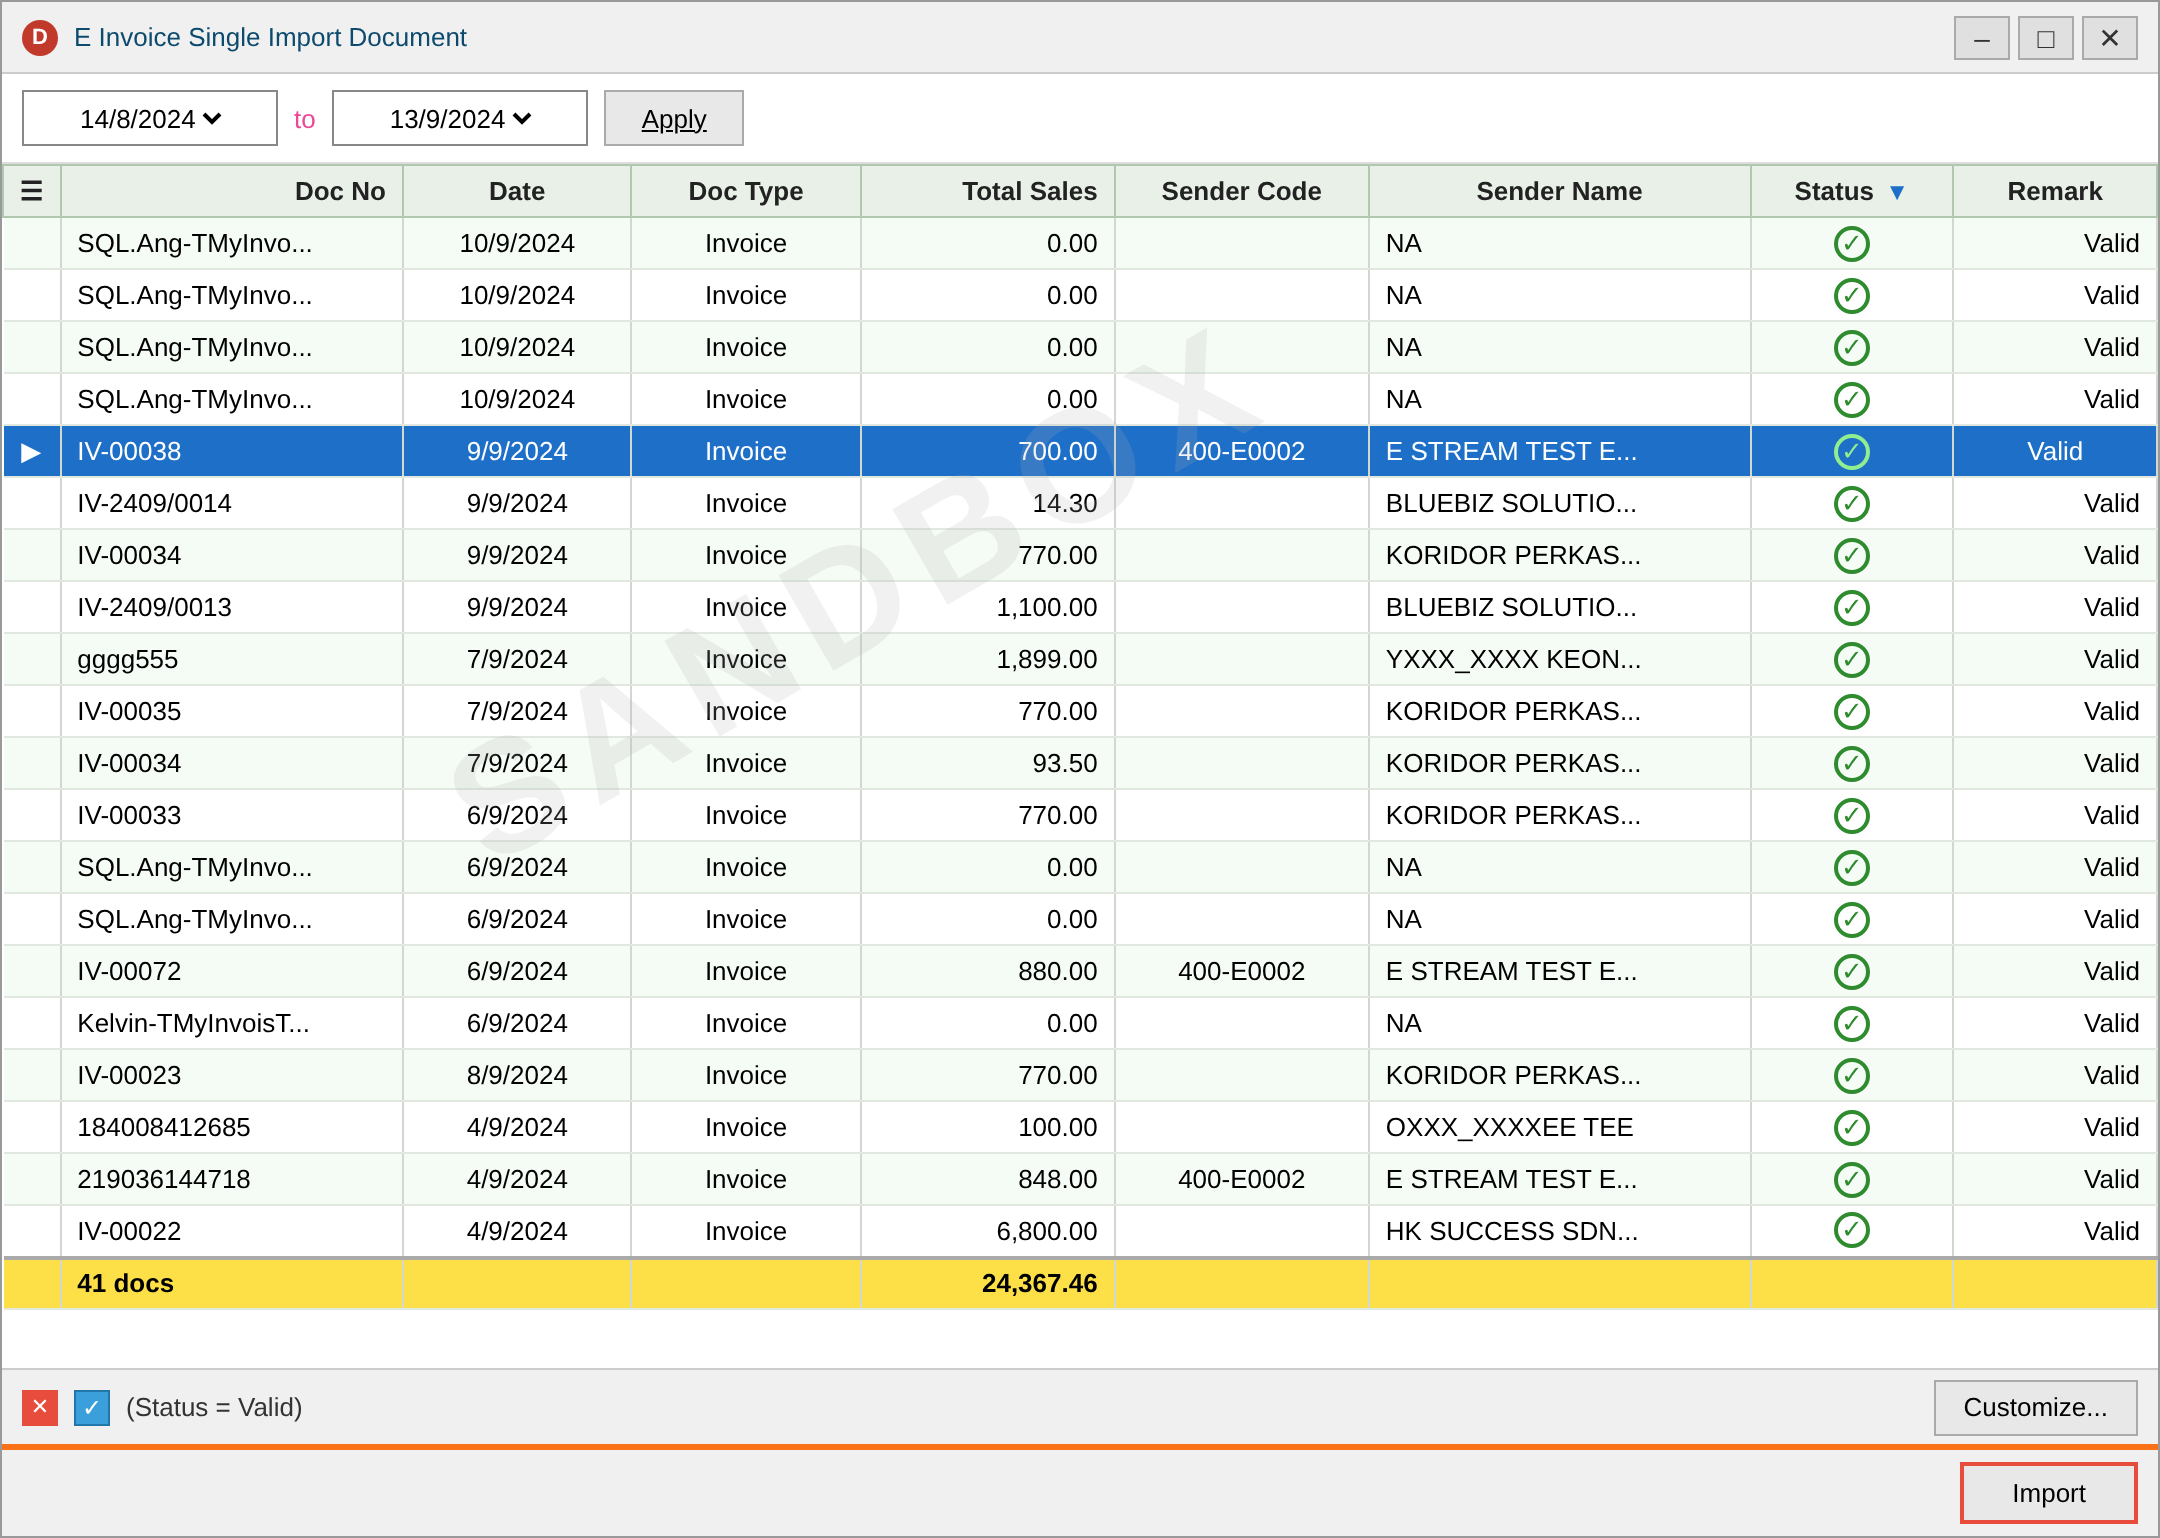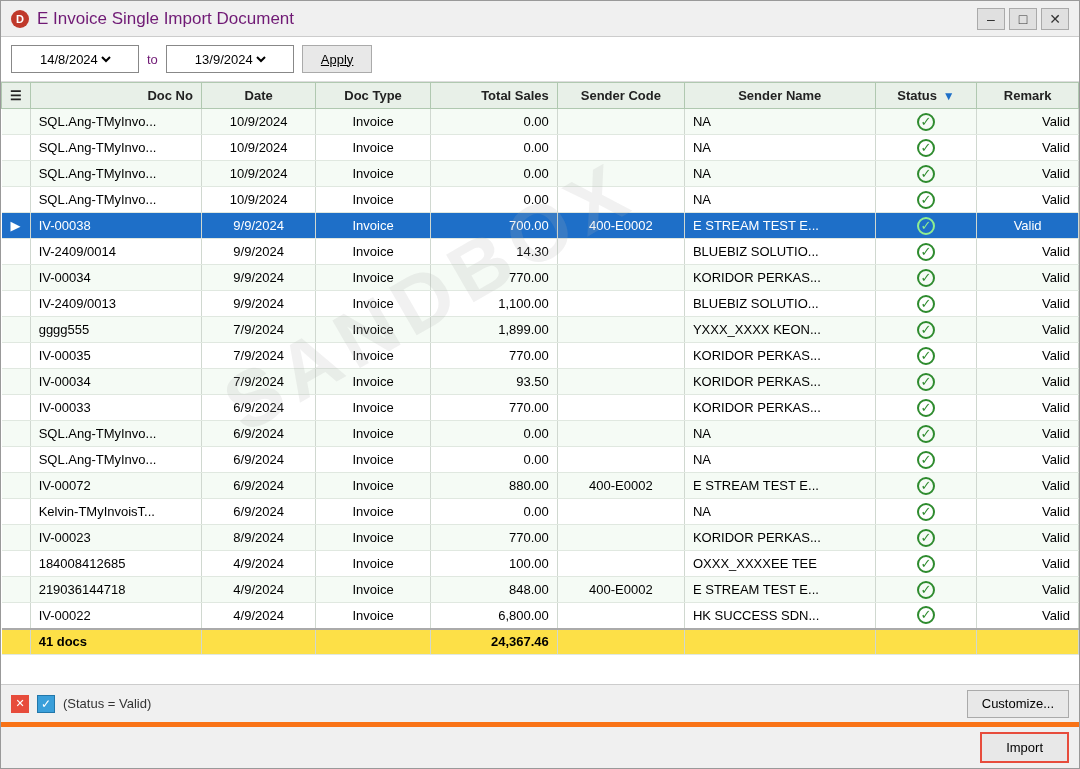--- a/index.html
+++ b/index.html
@@ -1,27 +1,27 @@
 <!DOCTYPE html>
 <html><head>
   <meta charset="utf-8">
   <style>
     * { box-sizing: border-box; margin: 0; padding: 0; font-family: 'Segoe UI', Arial, sans-serif; font-size: 13px; }
     body { background: #f0f0f0; width: 1080px; height: 769px; overflow: hidden; }
     .window { width: 1080px; height: 769px; background: #fff; border: 1px solid #999; display: flex; flex-direction: column; }
     .title-bar { background: #f0f0f0; border-bottom: 1px solid #ccc; padding: 6px 10px; display: flex; align-items: center; justify-content: space-between; height: 36px; }
     .title-bar-left { display: flex; align-items: center; gap: 8px; }
     .title-icon { width: 18px; height: 18px; background: #c0392b; border-radius: 50%; display: flex; align-items: center; justify-content: center; color: white; font-weight: bold; font-size: 11px; }
-    .title-text { font-size: 17px; color: #701a75; }
+    .title-text { font-size: 13px; color: #0c4a6e; }
     .title-controls { display: flex; gap: 4px; }
     .title-btn { width: 28px; height: 22px; background: #e0e0e0; border: 1px solid #aaa; cursor: pointer; display: flex; align-items: center; justify-content: center; font-size: 14px; color: #333; }
     .toolbar { padding: 8px 10px; display: flex; align-items: center; gap: 8px; border-bottom: 1px solid #ddd; background: #fff; }
     .date-select { border: 1px solid #888; padding: 3px 24px; background: white; height: 28px; display: flex; align-items: center; gap: 4px; min-width: 100px; cursor: pointer; }
     .date-select select { border: none; background: transparent; font-size: 13px; outline: none; cursor: pointer; }
-    .to-label { color: #701a75; }
+    .to-label { color: #ec4899; }
     .apply-btn { padding: 4px 18px; background: #e8e8e8; border: 1px solid #aaa; cursor: pointer; height: 28px; font-size: 13px; text-decoration: underline; }
     .table-container { flex: 1; overflow-y: auto; overflow-x: hidden; }
     table { width: 100%; border-collapse: collapse; }
     thead th { background: #e8f0e8; border: 1px solid #b0c8b0; padding: 5px 8px; text-align: center; font-weight: 600; color: #222; position: sticky; top: 0; z-index: 10; white-space: nowrap; }
     thead th.left { text-align: right; }
     thead th.right { text-align: right; }
     tbody tr { height: 26px; }
     tbody tr:nth-child(odd) { background: #f5fbf5; }
     tbody tr:nth-child(even) { background: #ffffff; }
     tbody tr.selected { background: #1e6fc8 !important; color: white; }
@@ -30,21 +30,21 @@
     td.center { text-align: center; }
     td.right { text-align: right; }
     .check-icon { color: #2e8b2e; font-size: 16px; }
     .selected .check-icon { color: #90ee90; }
     .footer-row td { background: #fde047; font-weight: 600; border-top: 2px solid #aaa; }
     .status-bar { border-top: 1px solid #ccc; padding: 6px 10px; display: flex; align-items: center; gap: 8px; background: #f0f0f0; height: 38px; }
     .status-x { width: 18px; height: 18px; background: #e74c3c; color: white; display: flex; align-items: center; justify-content: center; font-size: 11px; cursor: pointer; }
     .status-check { width: 18px; height: 18px; background: #3a9fda; border: 1px solid #2277aa; display: flex; align-items: center; justify-content: center; color: white; font-size: 12px; cursor: pointer; }
     .status-text { flex: 1; color: #333; }
     .customize-btn { padding: 4px 14px; background: #e8e8e8; border: 1px solid #aaa; cursor: pointer; height: 28px; }
-    .bottom-bar { border-top: 5px solid #f97316; padding: 8px 10px; display: flex; justify-content: flex-end; background: #f0f0f0; height: 46px; align-items: center; }
+    .bottom-bar { border-top: 3px solid #f97316; padding: 8px 10px; display: flex; justify-content: flex-end; background: #f0f0f0; height: 46px; align-items: center; }
     .import-btn { padding: 6px 24px; background: #e8e8e8; border: 2px solid #e74c3c; cursor: pointer; font-size: 13px; font-weight: 500; }
     .filter-icon { font-size: 12px; color: #1e6fc8; margin-left: 2px; }
     .sandbox-watermark {
       position: absolute;
       font-size: 80px;
       font-weight: bold;
       color: rgba(180,180,180,0.18);
       transform: rotate(-30deg);
       top: 250px;
       left: 200px;

